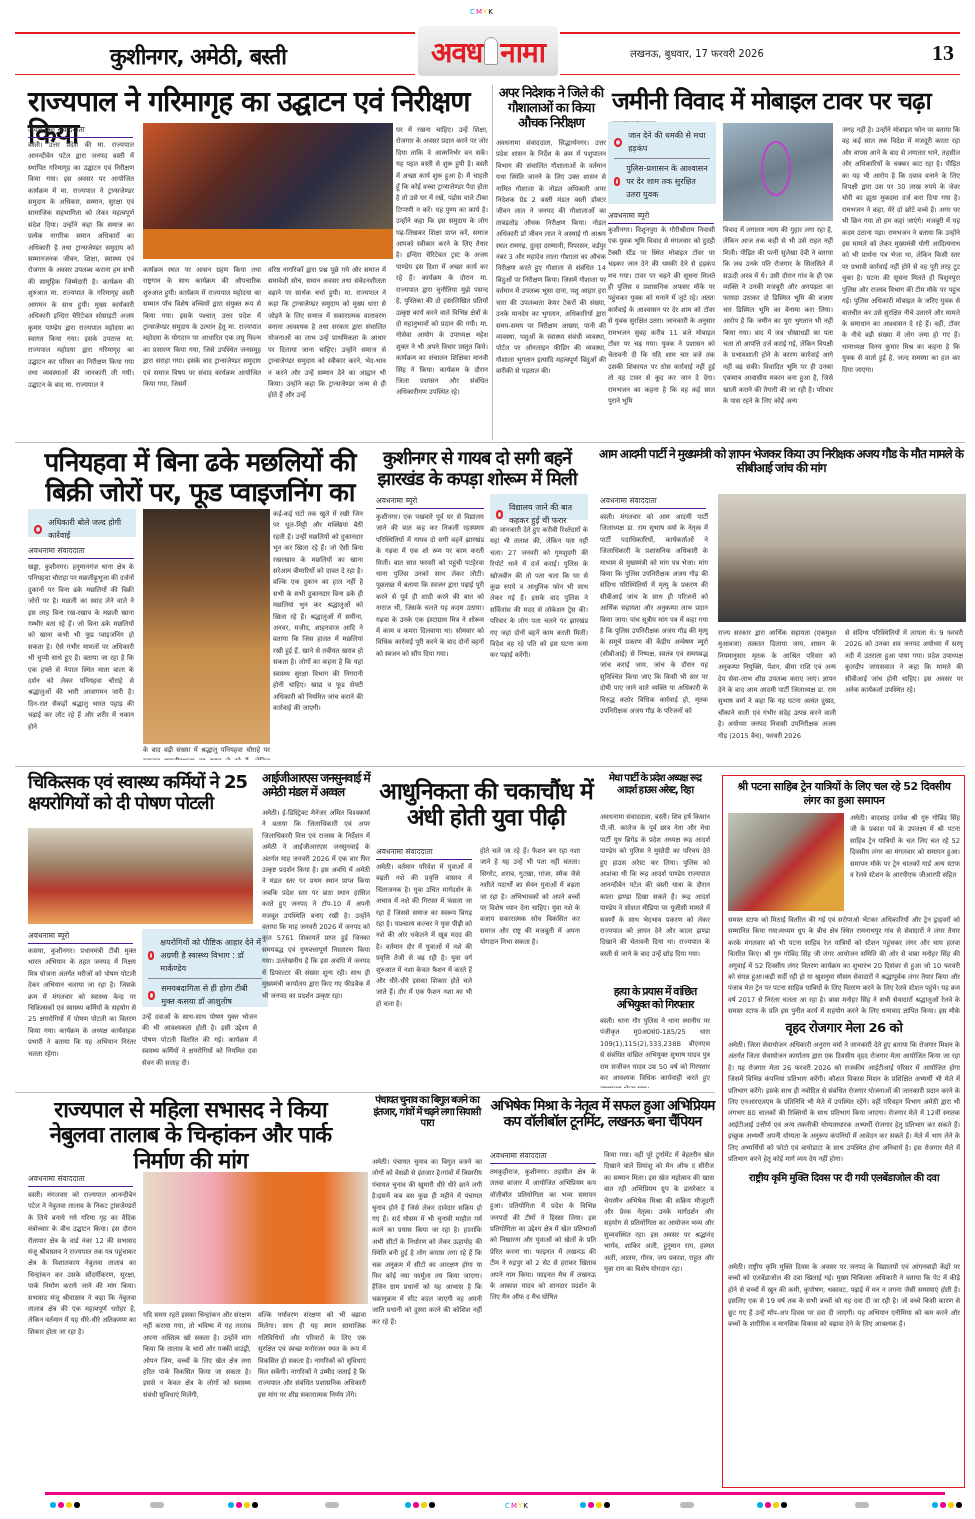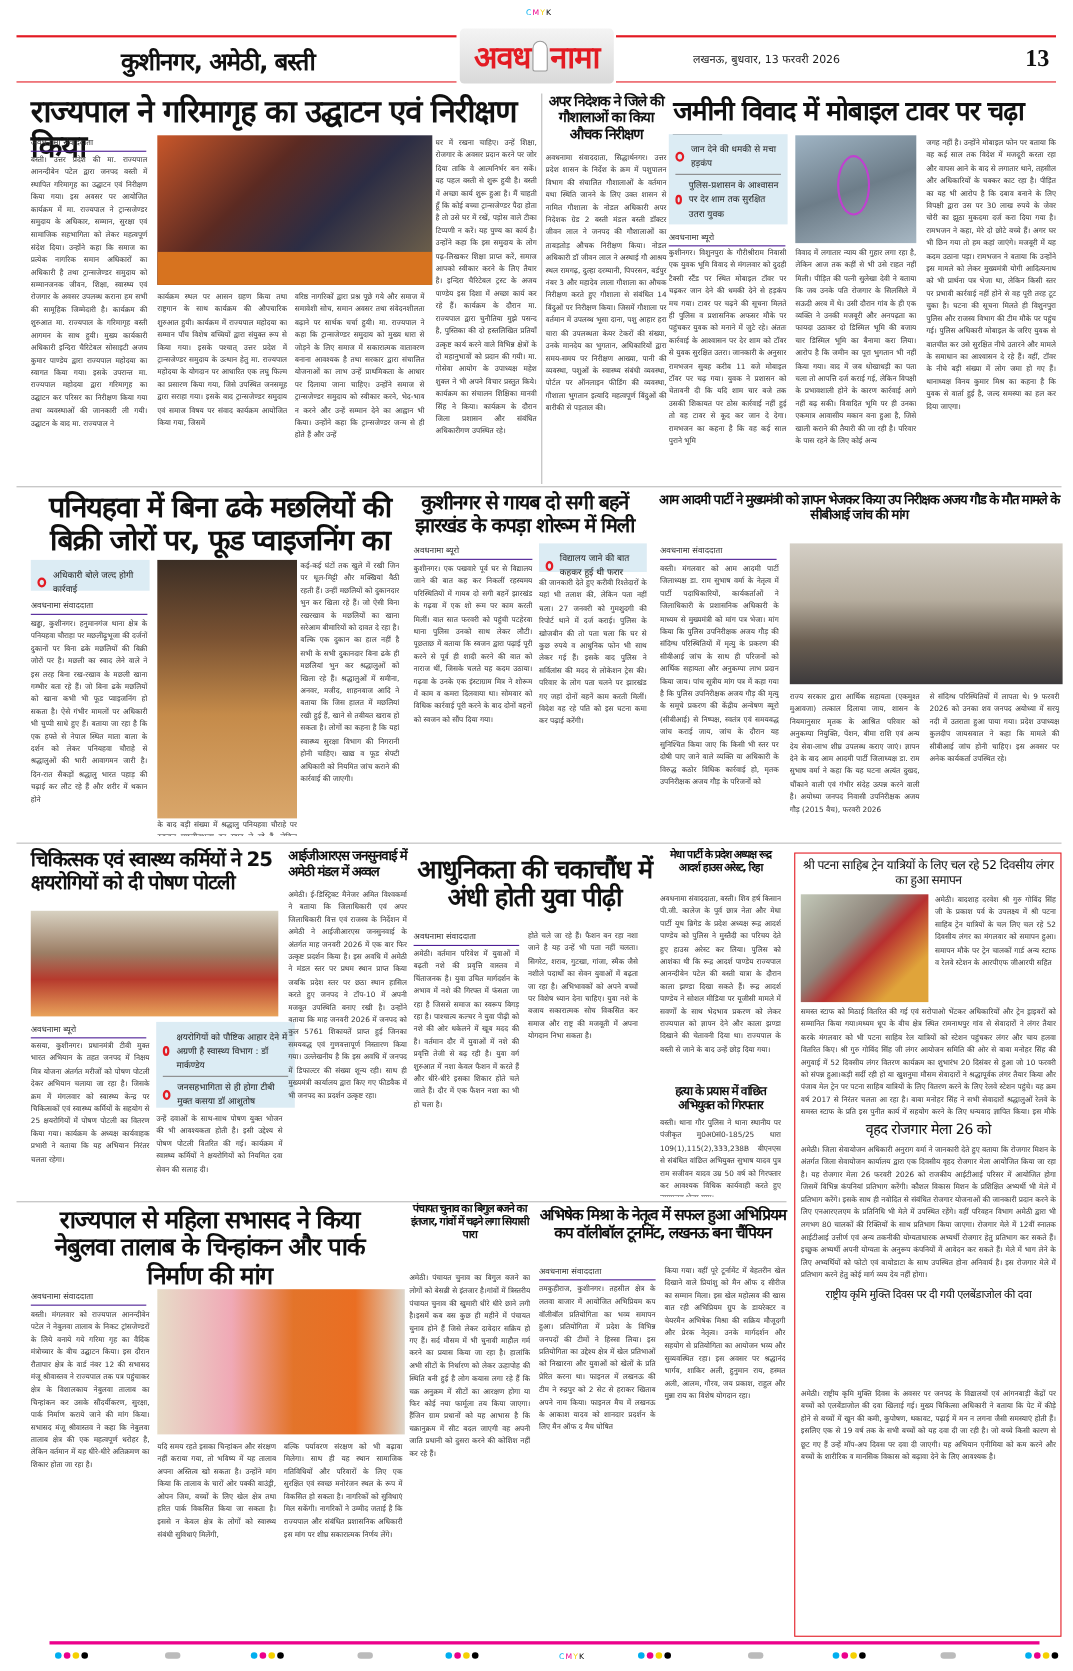--- a/index.html
+++ b/index.html
@@ -1,36 +1,36 @@
 <!DOCTYPE html>
 <html><head>
 <meta charset="utf-8">
 <style>
 *{box-sizing:border-box;margin:0;padding:0}
 body{width:975px;height:1519px;background:#fff;font-family:"DejaVu Sans",sans-serif;color:#222;position:relative;overflow:hidden}
 .abs{position:absolute}
-.cmyk{font-size:7px;letter-spacing:1px;text-align:center}
+.cmyk{font-size:7px;letter-spacing:1px;text-align:left}
 .cmyk .c{color:#00aeef}.cmyk .m{color:#ec008c}.cmyk .y{color:#f5d000}.cmyk .k{color:#000}
 .mast-line{position:absolute;height:2px;background:#e31b23}
 .mast-line2{position:absolute;height:1px;background:#e31b23}
 .section-title{font-size:22px;font-weight:bold;color:#111;font-family:"DejaVu Sans",sans-serif;letter-spacing:-1px}
 .logo{position:absolute;left:418px;top:26px;width:140px;height:50px;background:linear-gradient(#f4f4f4,#d9d9d9);border-radius:4px;display:flex;align-items:center;justify-content:center;font-size:28px;font-weight:bold;color:#e31b23;letter-spacing:-1px}
 .logo .pen{display:inline-block;width:14px;height:28px;margin:0 2px;background:#fff;border:1px solid #999;border-radius:7px 7px 2px 2px;position:relative}
 .date{font-size:10px;color:#222}
 .page-no{font-size:22px;font-weight:bold;color:#111;font-family:"Liberation Serif",serif}
 .hl{font-weight:bold;color:#111;line-height:1.15;letter-spacing:-1px;font-family:"DejaVu Sans",sans-serif}
 .byline{font-size:7.5px;color:#333;border-bottom:1px solid #4c1d95;padding-bottom:3px}
 .body{font-size:6.7px;line-height:11.4px;color:#333;text-align:justify;overflow:hidden}
 .photo{background:#8a7a6a;overflow:hidden}
 .highlight{background:#dcecf4;padding:4px 6px;font-size:8px;line-height:13px;color:#222}
 .highlight .bul{display:inline-block;width:9px;height:9px;border:2px solid #e31b23;border-radius:50%;margin-right:6px;vertical-align:middle}
 .hl-item{padding:3px 0;border-bottom:1px solid #888;display:flex;align-items:center}
 .hl-item:last-child{border-bottom:none}
 .redbox{border:1.5px solid #e31b23}
-.sub-hl{font-weight:normal;text-align:center;color:#111;line-height:1.25;letter-spacing:-0.5px}
+.sub-hl{font-weight:bold;text-align:center;color:#111;line-height:1.25;letter-spacing:-0.5px}
 .footer-bar{position:absolute;left:45px;top:1492px;width:900px;height:3px;background:#ec008c}
 .dots{position:absolute;top:1502px;display:flex;gap:2px}
 .dot{width:6px;height:6px;border-radius:50%}
 .greyd{width:14px;height:6px;border-radius:3px;background:#bbb;position:absolute;top:1502px}
 .vline{position:absolute;width:1px;background:#bbb}
 </style>
 </head>
 <body>
 
 <div class="abs cmyk" style="left:470px;top:8px;width:40px">
@@ -41,21 +41,21 @@
   <div class="mast-line" style="left:15px;top:32px;width:400px"></div>
   <div class="mast-line" style="left:560px;top:32px;width:400px"></div>
   <div class="mast-line2" style="left:15px;top:74px;width:400px"></div>
   <div class="mast-line2" style="left:560px;top:74px;width:400px"></div>
   <div class="abs section-title" style="left:110px;top:40px">कुशीनगर, अमेठी, बस्ती</div>
   <div class="logo">
     <span>अवध</span>
       <span class="pen"></span>
       <span>नामा</span>
   </div>
-  <div class="abs date" style="left:630px;top:46px">लखनऊ, बुधवार, 13 फरवरी 2026</div>
+  <div class="abs date" style="left:630px;top:46px">लखनऊ, बुधवार, 17 फरवरी 2026</div>
   <div class="abs page-no" style="left:932px;top:40px">13</div>
 </div>
 
 <div>
   <div class="abs hl" style="left:28px;top:86px;font-size:28px;width:470px">राज्यपाल  ने गरिमागृह का उद्घाटन एवं निरीक्षण किया</div>
   <div class="abs byline" style="left:28px;top:124px;width:105px">अवधनामा संवाददाता</div>
   <div class="abs body" style="left:28px;top:140px;width:106px;height:300px">बस्ती। उत्तर प्रदेश की मा. राज्यपाल आनन्दीबेन पटेल द्वारा जनपद बस्ती में स्थापित गरिमागृह का उद्घाटन एवं निरीक्षण किया गया। इस अवसर पर आयोजित कार्यक्रम में मा. राज्यपाल ने ट्रान्सजेण्डर समुदाय के अधिकार, सम्मान, सुरक्षा एवं सामाजिक सहभागिता को लेकर महत्वपूर्ण संदेश दिया। उन्होंने कहा कि समाज का प्रत्येक नागरिक समान अधिकारों का अधिकारी है तथा ट्रान्सजेण्डर समुदाय को सम्मानजनक जीवन, शिक्षा, स्वास्थ्य एवं रोजगार के अवसर उपलब्ध कराना हम सभी की सामूहिक जिम्मेदारी है। कार्यक्रम की शुरुआत मा. राज्यपाल के गरिमागृह बस्ती आगमन के साथ हुयी। मुख्य कार्यकारी अधिकारी इन्दिरा चैरिटेबल सोसाइटी अजय कुमार पाण्डेय द्वारा राज्यपाल महोदया का स्वागत किया गया। इसके उपरान्त मा. राज्यपाल महोदया द्वारा गरिमागृह का उद्घाटन कर परिसर का निरीक्षण किया गया तथा व्यवस्थाओं की जानकारी ली गयी। उद्घाटन के बाद मा. राज्यपाल ने</div>
   <div class="abs photo" style="left:143px;top:123px;width:250px;height:136px;background:linear-gradient(135deg,#c9572a 0%,#5b2a22 35%,#2c2d44 60%,#7a6a4c 100%)">
     <div style="position:absolute;left:0;bottom:0;width:100%;height:30px;background:#d7731f"></div>
   </div>
@@ -138,21 +138,21 @@
   <div class="abs photo" style="left:28px;top:828px;width:225px;height:96px;background:linear-gradient(180deg,#d8d2c2 0%,#9c7e65 40%,#b63a2d 65%,#e9a35a 100%)"></div>
   <div class="abs byline" style="left:28px;top:930px;width:105px">अवधनामा ब्यूरो</div>
   <div class="abs body" style="left:28px;top:946px;width:108px;height:140px">कसया, कुशीनगर। प्रधानमंत्री टीबी मुक्त भारत अभियान के तहत जनपद में निक्षय मित्र योजना अंतर्गत मरीजों को पोषण पोटली देकर अभियान चलाया जा रहा है। जिसके क्रम में मंगलवार को स्वास्थ्य केन्द्र पर चिकित्सकों एवं स्वास्थ्य कर्मियों के सहयोग से 25 क्षयरोगियों में पोषण पोटली का वितरण किया गया। कार्यक्रम के अध्यक्ष कार्यवाहक प्रभारी ने बताया कि यह अभियान निरंतर चलता रहेगा।</div>
   <div class="abs highlight" style="left:142px;top:929px;width:126px;height:78px">
     <div class="hl-item">
         <span class="bul"></span>
         <span>क्षयरोगियों को पौष्टिक आहार देने में अग्रणी है स्वास्थ्य विभाग : डॉ मार्कण्डेय</span>
       </div>
     <div class="hl-item">
         <span class="bul"></span>
-        <span>जनसहभागिता से ही होगा टीबी मुक्त कसया डॉ आशुतोष</span>
+        <span>समयबदागिता से ही होगा टीबी मुक्त कसया डॉ आशुतोष</span>
       </div>
   </div>
   <div class="abs body" style="left:142px;top:1012px;width:115px;height:74px">उन्हें दवाओं के साथ-साथ पोषण युक्त भोजन की भी आवश्यकता होती है। इसी उद्देश्य से पोषण पोटली वितरित की गई। कार्यक्रम में स्वास्थ्य कर्मियों ने क्षयरोगियों को नियमित दवा सेवन की सलाह दी।</div>
 </div>
 
 <div>
   <div class="abs hl" style="left:262px;top:772px;font-size:12px;width:108px;text-align:left">आईजीआरएस जनसुनवाई में अमेठी मंडल में अव्वल</div>
   <div class="abs body" style="left:262px;top:808px;width:108px;height:280px">अमेठी। ई-डिस्ट्रिक्ट मैनेजर अमित विश्वकर्मा ने बताया कि जिलाधिकारी एवं अपर जिलाधिकारी वित्त एवं राजस्व के निर्देशन में अमेठी ने आईजीआरएस जनसुनवाई के अंतर्गत माह जनवरी 2026 में एक बार फिर उत्कृष्ट प्रदर्शन किया है। इस अवधि में अमेठी ने मंडल स्तर पर प्रथम स्थान प्राप्त किया जबकि प्रदेश स्तर पर छठा स्थान हासिल करते हुए जनपद ने टॉप-10 में अपनी मजबूत उपस्थिति बनाए रखी है। उन्होंने बताया कि माह जनवरी 2026 में जनपद को कुल 5761 शिकायतें प्राप्त हुई जिनका समयबद्ध एवं गुणवत्तापूर्ण निस्तारण किया गया। उल्लेखनीय है कि इस अवधि में जनपद में डिफाल्टर की संख्या शून्य रही। साथ ही मुख्यमंत्री कार्यालय द्वारा किए गए फीडबैक में भी जनपद का प्रदर्शन उत्कृष्ट रहा।</div>
 </div>
 

